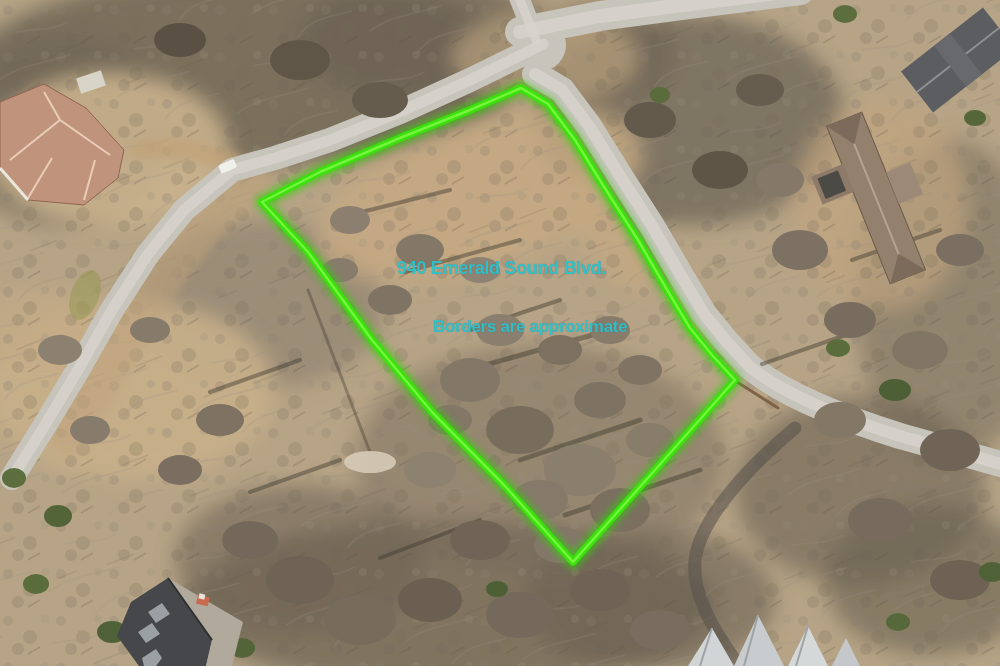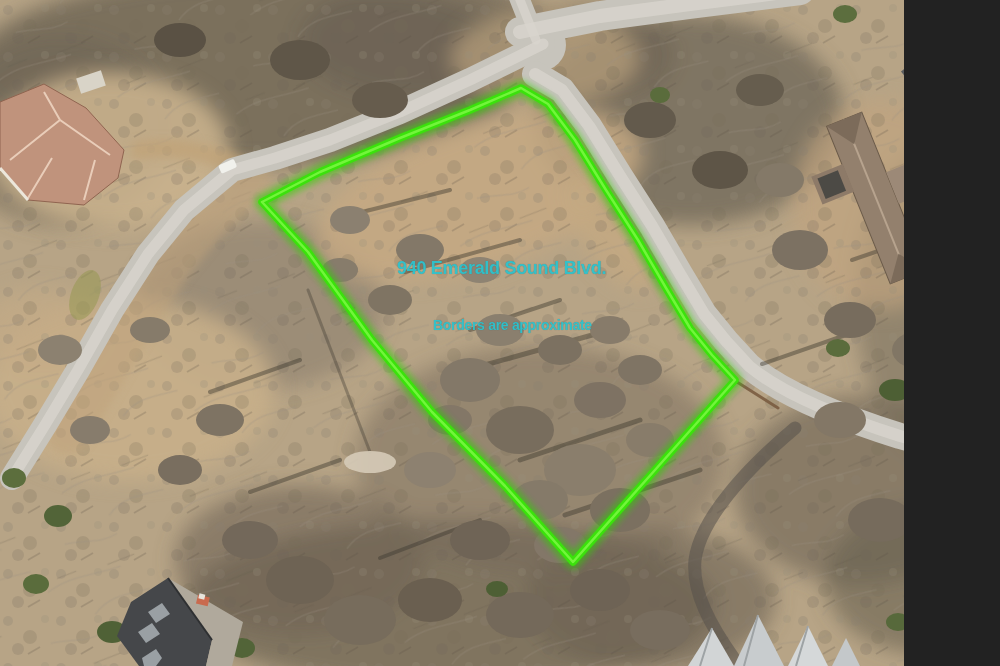--- a/index.html
+++ b/index.html
@@ -1,23 +1,23 @@
 <!DOCTYPE html>
 <html><head>
 <meta charset="utf-8">
 <style>
   html,body{margin:0;padding:0;background:#222;}
-  .stage{position:relative;width:904px;height:666px;overflow:hidden;
+  .stage{position:relative;width:1000px;height:666px;overflow:hidden;
          background:#b29f82;font-family:"Liberation Sans",sans-serif;}
   .stage svg{position:absolute;inset:0;display:block;}
   .overlay-label{position:absolute;font-weight:700;letter-spacing:-0.3px;
     color:#2cc3ce;opacity:.93;white-space:nowrap;
     text-shadow:0 0 1px rgba(0,60,70,.4);}
   .address{left:397px;top:258px;font-size:18px;}
-  .disclaimer{left:433px;top:317px;font-size:14px;}
+  .disclaimer{left:433px;top:317px;font-size:17px;}
 </style>
 </head>
 <body>
 
 <div class="stage">
 <svg width="1000" height="666" viewBox="0 0 1000 666">
   <defs>
     <filter id="f-soft" x="-40%" y="-40%" width="180%" height="180%">
           <feGaussianBlur stdDeviation="10"></feGaussianBlur>
         </filter>

